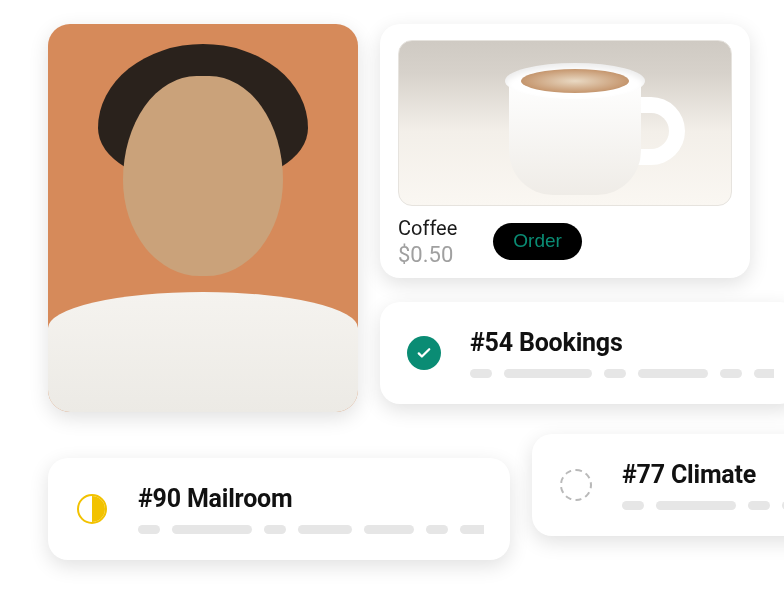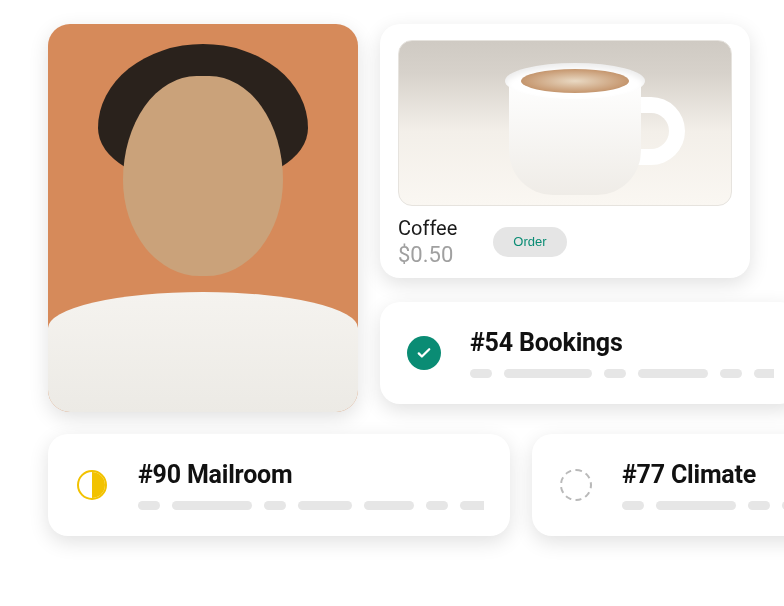--- a/index.html
+++ b/index.html
@@ -114,40 +114,40 @@
     display: flex;
     align-items: center;
     justify-content: flex-start;
     margin-top: 10px;
     gap: 36px;
   }
   .product-text { display: flex; flex-direction: column; }
   .product-title { font-size: 20px; color: #1a1a1a; font-weight: 400; }
   .product-price { font-size: 22px; color: #a0a0a0; margin-top: 2px; }
   .order-btn {
-    background: #e5e5e5;
+    background: #000000;
     color: #0a8c74;
-    font-size: 13px;
+    font-size: 19px;
     font-weight: 500;
     border: none;
     border-radius: 20px;
     padding: 7px 20px 8px 20px;
     cursor: pointer;
   }
   .ticket-card {
     position: absolute;
     background: #ffffff;
     border-radius: 20px;
     box-shadow: 0 6px 20px rgba(0,0,0,0.12);
     display: flex;
     align-items: center;
     padding: 0 26px;
   }
   .ticket-bookings { left: 380px; top: 302px; width: 420px; height: 102px; }
-  .ticket-mailroom { left: 48px; top: 434px; width: 462px; height: 102px; }
+  .ticket-mailroom { left: 48px; top: 458px; width: 462px; height: 102px; }
   .ticket-climate  { left: 532px; top: 434px; width: 320px; height: 102px; }
   .status-icon {
     width: 36px;
     height: 36px;
     flex: 0 0 36px;
     margin-right: 28px;
     display: flex;
     align-items: center;
     justify-content: center;
   }

